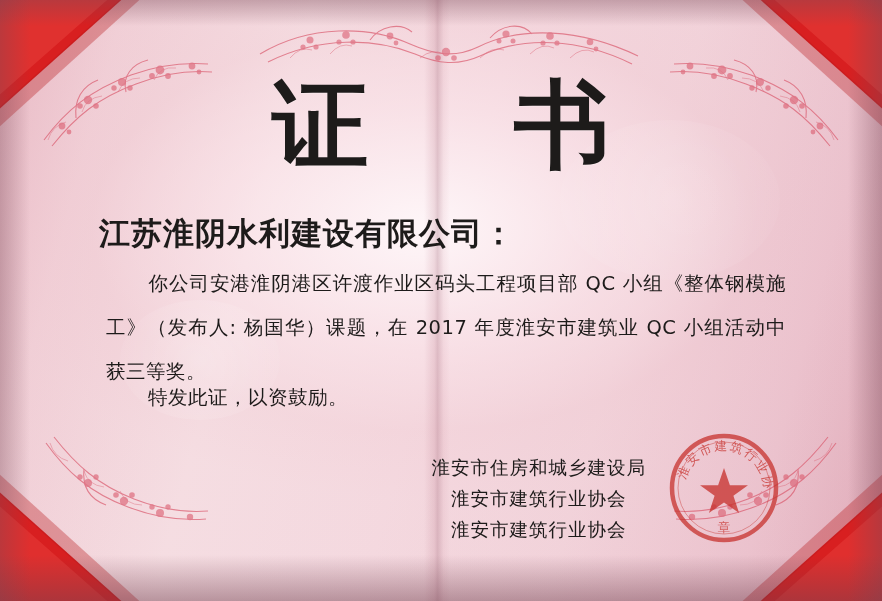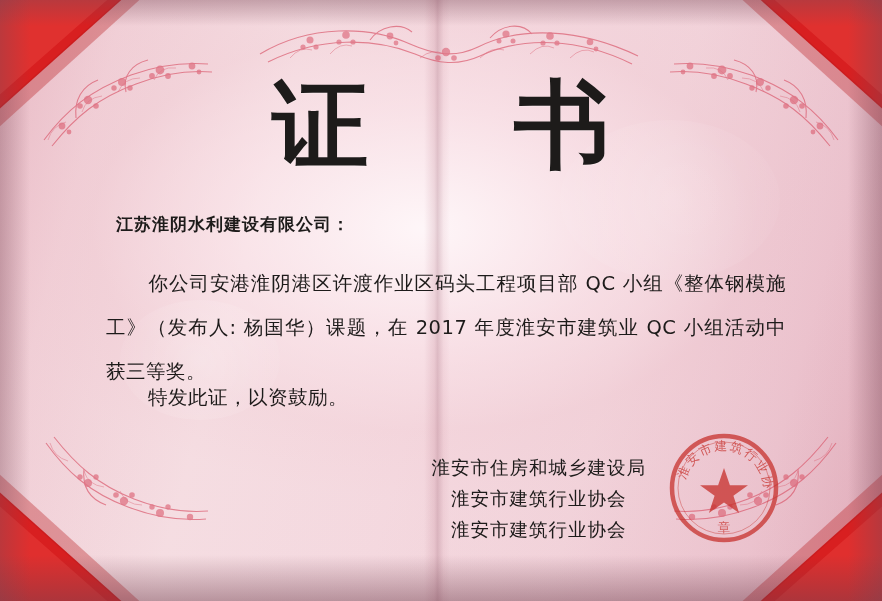--- a/index.html
+++ b/index.html
@@ -85,23 +85,23 @@
     font-weight: 700;
     letter-spacing: 56px;
     text-indent: 56px;
     color: #1d1b1a;
     text-shadow: 0 1px 0 rgba(255,255,255,0.25);
   }
 
   .recipient {
     position: absolute;
     top: 213px;
-    left: 116px;
+    left: 99px;
     font-family: Liberation Serif, serif;
-    font-size: 17px;
+    font-size: 31px;
     color: #1d1b1a;
     letter-spacing: 1px;
     font-weight: 600;
   }
 
   .body-text {
     position: absolute;
     top: 262px;
     left: 106px;
     width: 680px;

